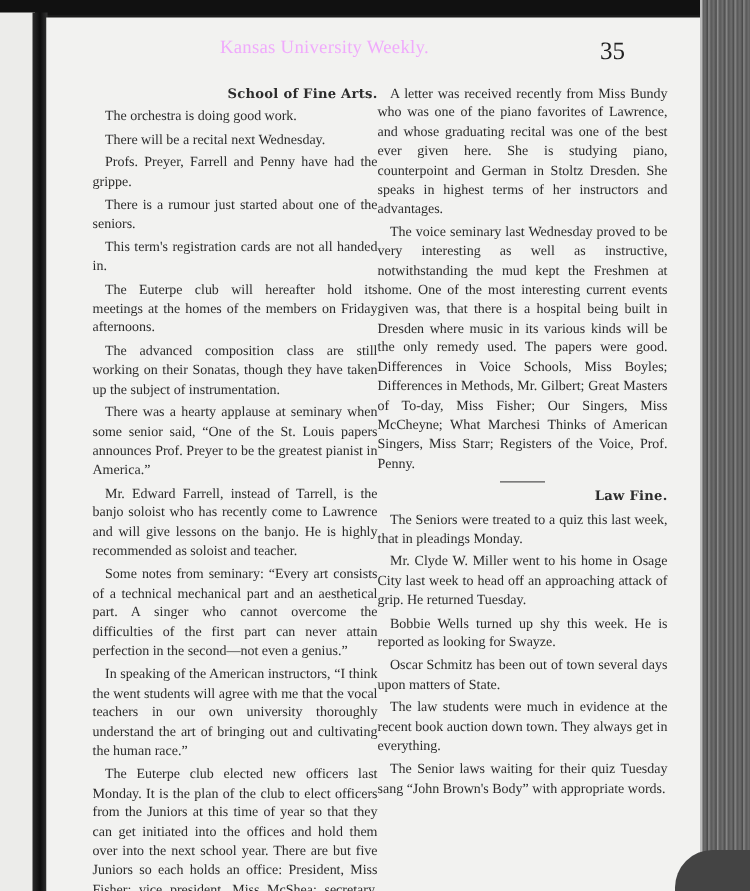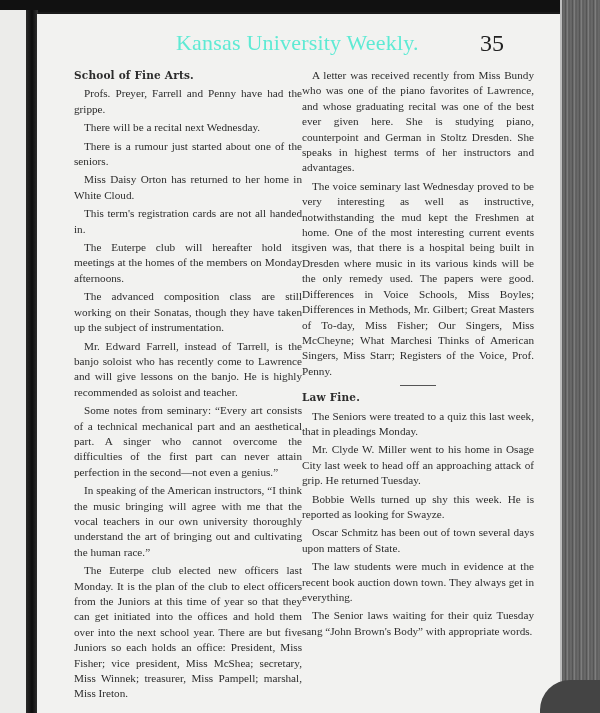--- a/index.html
+++ b/index.html
@@ -29,65 +29,66 @@
     background:#bdbdbd;
   }
   .topbar {
     position:absolute; left:0; top:0; width:600px; height:12px; background:#111;
   }
   .thumb {
     position:absolute; left:540px; top:680px; width:60px; height:40px;
     border-radius:30px 0 0 0; background:#444;
   }
   .header-title {
-    position:absolute; left:176px; top:30px; font-size:22px; color:#5eead4;
+    position:absolute; left:176px; top:30px; font-size:15px; color:#f0abfc;
     letter-spacing:0.2px;
   }
   .page-number {
-    position:absolute; left:480px; top:30px; font-size:24px; color:#222;
+    position:absolute; left:480px; top:30px; font-size:20px; color:#222;
   }
   .col {
     position:absolute; top:68px; width:228px; font-size:11.2px; line-height:15.4px;
     color:#2c2c2c; text-align:justify;
   }
   .col-left { left:74px; }
   .col-right { left:302px; width:232px; }
   .col p { margin:0 0 3px 0; text-indent:10px; }
   .section-head {
-    text-align:left; font-weight:bold; font-size:10.5px; margin:0 0 3px 0;
+    text-align:right; font-weight:bold; font-size:10.5px; margin:0 0 3px 0;
     font-family:"DejaVu Serif", serif; letter-spacing:0.2px;
   }
   .rule { width:36px; height:1px; background:#555; margin:6px auto 4px auto; }
 </style>
 </head>
 <body>
 
 <div class="topbar"></div>
 <div class="left-page"></div>
 <div class="gutter"></div>
 <div class="page"></div>
 <div class="edges-light"></div>
 <div class="edges"></div>
 <div class="thumb"></div>
 
 <div class="header-title">Kansas University Weekly.</div>
 <div class="page-number">35</div>
 
 <div class="col col-left">
   <div class="section-head">School of Fine Arts.</div>
+  <p>The orchestra is doing good work.</p>
+  <p>There will be a recital next Wednesday.</p>
   <p>Profs. Preyer, Farrell and Penny have had the grippe.</p>
-  <p>There will be a recital next Wednesday.</p>
   <p>There is a rumour just started about one of the seniors.</p>
-  <p>Miss Daisy Orton has returned to her home in White Cloud.</p>
   <p>This term's registration cards are not all handed in.</p>
-  <p>The Euterpe club will hereafter hold its meetings at the homes of the members on Monday afternoons.</p>
+  <p>The Euterpe club will hereafter hold its meetings at the homes of the members on Friday afternoons.</p>
   <p>The advanced composition class are still working on their Sonatas, though they have taken up the subject of instrumentation.</p>
+  <p>There was a hearty applause at seminary when some senior said, “One of the St. Louis papers announces Prof. Preyer to be the greatest pianist in America.”</p>
   <p>Mr. Edward Farrell, instead of Tarrell, is the banjo soloist who has recently come to Lawrence and will give lessons on the banjo. He is highly recommended as soloist and teacher.</p>
   <p>Some notes from seminary: “Every art consists of a technical mechanical part and an aesthetical part. A singer who cannot overcome the difficulties of the first part can never attain perfection in the second—not even a genius.”</p>
-  <p>In speaking of the American instructors, “I think the music bringing will agree with me that the vocal teachers in our own university thoroughly understand the art of bringing out and cultivating the human race.”</p>
+  <p>In speaking of the American instructors, “I think the went students will agree with me that the vocal teachers in our own university thoroughly understand the art of bringing out and cultivating the human race.”</p>
   <p>The Euterpe club elected new officers last Monday. It is the plan of the club to elect officers from the Juniors at this time of year so that they can get initiated into the offices and hold them over into the next school year. There are but five Juniors so each holds an office: President, Miss Fisher; vice president, Miss McShea; secretary, Miss Winnek; treasurer, Miss Pampell; marshal, Miss Ireton.</p>
 </div>
 
 <div class="col col-right">
   <p>A letter was received recently from Miss Bundy who was one of the piano favorites of Lawrence, and whose graduating recital was one of the best ever given here. She is studying piano, counterpoint and German in Stoltz Dresden. She speaks in highest terms of her instructors and advantages.</p>
   <p>The voice seminary last Wednesday proved to be very interesting as well as instructive, notwithstanding the mud kept the Freshmen at home. One of the most interesting current events given was, that there is a hospital being built in Dresden where music in its various kinds will be the only remedy used. The papers were good. Differences in Voice Schools, Miss Boyles; Differences in Methods, Mr. Gilbert; Great Masters of To-day, Miss Fisher; Our Singers, Miss McCheyne; What Marchesi Thinks of American Singers, Miss Starr; Registers of the Voice, Prof. Penny.</p>
   <div class="rule"></div>
   <div class="section-head">Law Fine.</div>
   <p>The Seniors were treated to a quiz this last week, that in pleadings Monday.</p>
   <p>Mr. Clyde W. Miller went to his home in Osage City last week to head off an approaching attack of grip. He returned Tuesday.</p>

